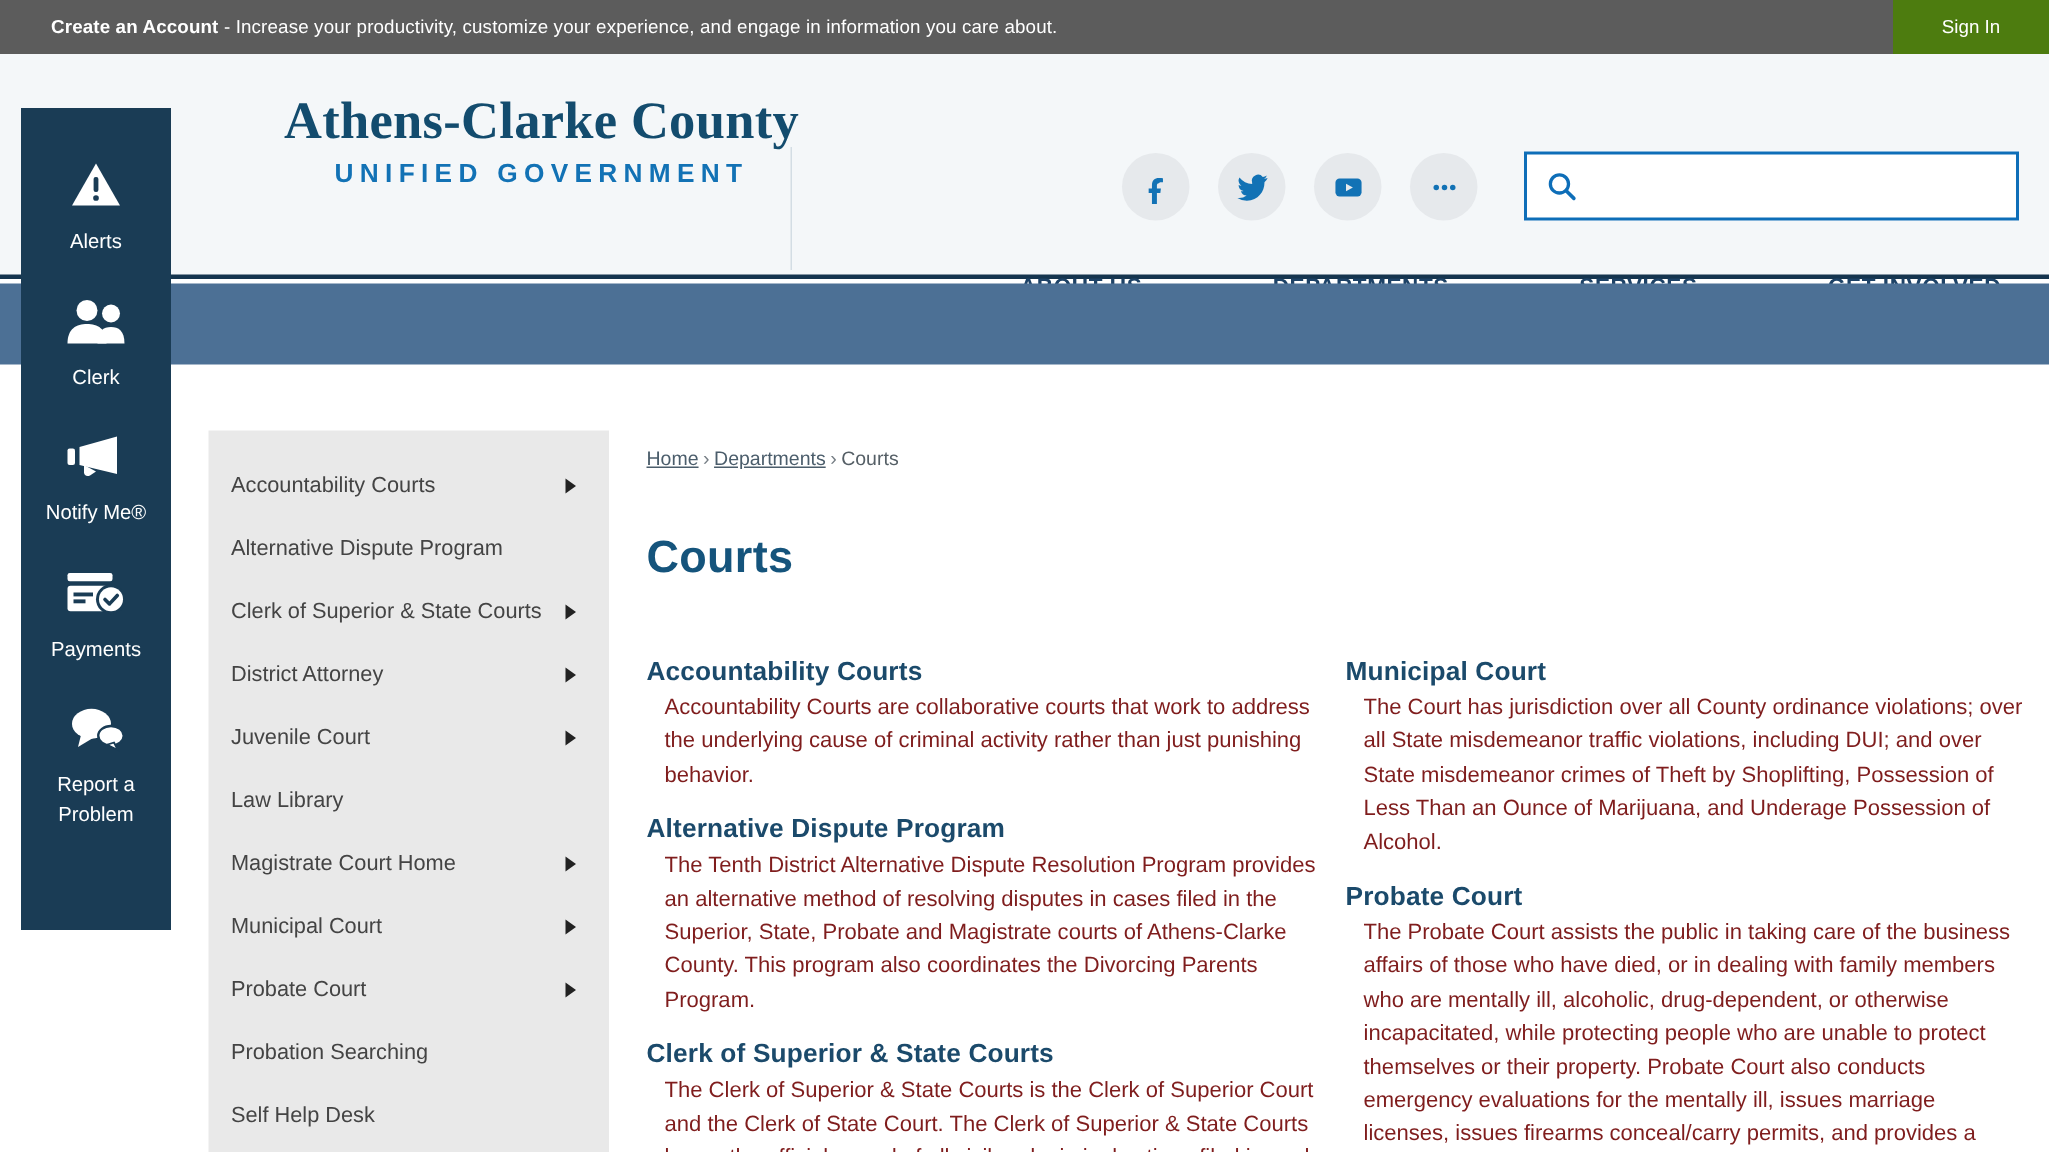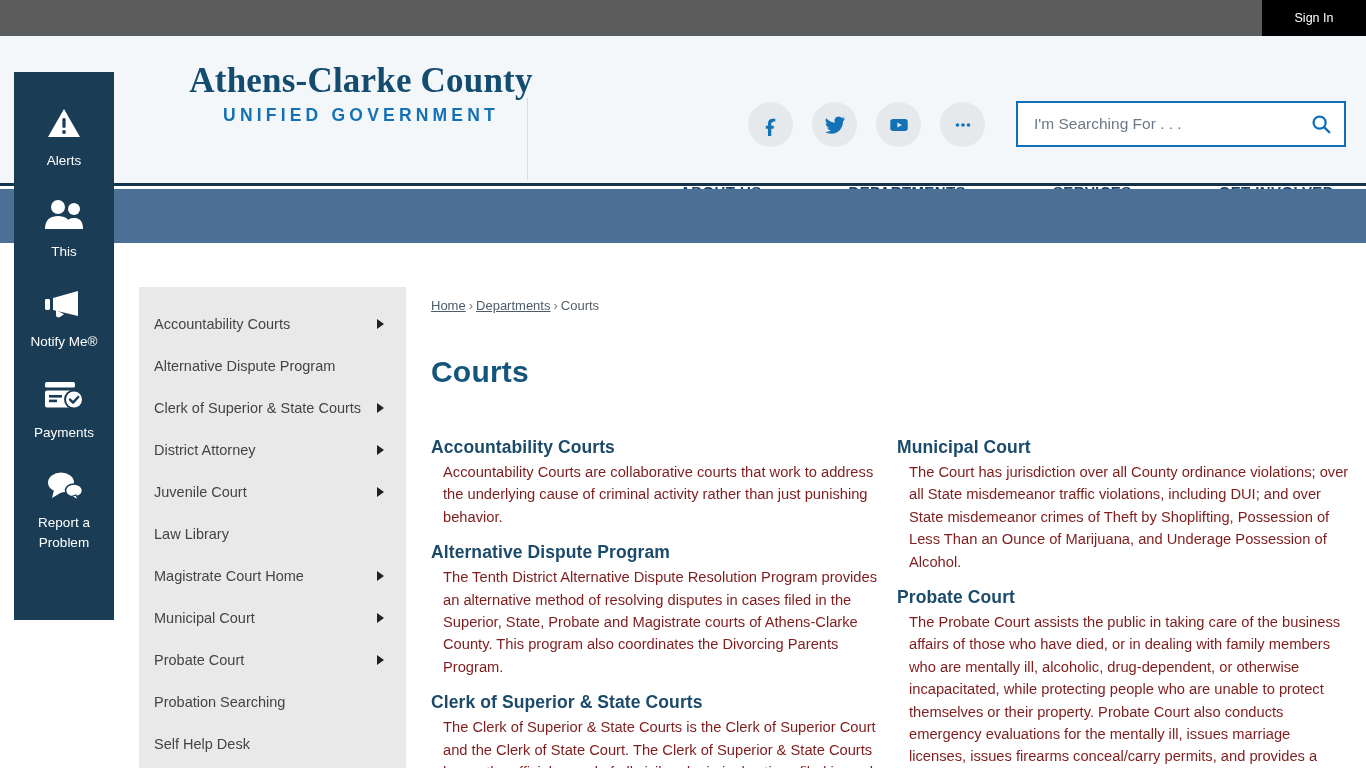--- a/index.html
+++ b/index.html
@@ -21,21 +21,21 @@
   #topbar-text {
     margin-left: 34px;
     font-size: 12.5px;
     color: #ffffff;
     letter-spacing: .1px;
   }
   #topbar-text .bold { font-weight: bold; }
   #signin-button {
     position: absolute; right: 0; top: 0;
     width: 104px; height: 36px;
-    background: #000000;
+    background: #4d7c0f;
     color: #ffffff;
     font-size: 12.5px;
     display: flex; align-items: center; justify-content: center;
     cursor: pointer;
   }
 
   
   #header {
     position: absolute; left: 0; top: 36px;
     width: 1366px; height: 150px;
@@ -232,20 +232,23 @@
     margin-left: 12px;
     font-size: 14.7px;
     line-height: 22.4px;
     color: #7f1d1d;
   }
 </style>
 </head>
 <body>
 
 <div id="topbar">
+  <div id="topbar-text">
+    <span class="bold">Create an Account</span><span> - Increase your productivity, customize your experience, and engage in information you care about.</span>
+  </div>
   <div id="signin-button">Sign In</div>
 </div>
 
 <div id="header">
 
   <div id="logo">
     <div id="logo-title">Athens-Clarke County</div>
     <div id="logo-sub">UNIFIED GOVERNMENT</div>
   </div>
   <div id="logo-divider"></div>
@@ -270,21 +273,20 @@
     <div class="social-btn">
       <svg width="22" height="22" viewBox="0 0 24 24">
           <circle cx="6" cy="12" r="2" fill="#1272b5"></circle>
           <circle cx="12" cy="12" r="2" fill="#1272b5"></circle>
           <circle cx="18" cy="12" r="2" fill="#1272b5"></circle>
         </svg>
     </div>
   </div>
 
   <div id="searchbox">
-    <input id="search-input" type="text" placeholder="I'm Searching For . . ." style="">
     <button id="search-button">
       <svg width="22" height="22" viewBox="0 0 24 24">
         <circle cx="10.5" cy="10.5" r="6.6" fill="none" stroke="#0e6eb8" stroke-width="2.4"></circle>
         <line x1="15.4" y1="15.4" x2="21" y2="21" stroke="#0e6eb8" stroke-width="2.6" stroke-linecap="round"></line>
       </svg>
     </button>
   </div>
 
   <div id="mainnav">
     <div class="nav-item">ABOUT US</div>
@@ -311,21 +313,21 @@
 
   <div class="rail-item">
     <span class="rail-icon">
       <svg width="42" height="32" viewBox="0 0 42 32">
         <circle cx="15" cy="9" r="7" fill="#ffffff"></circle>
         <path d="M2 31 C2 21 8 18 15 18 C22 18 28 21 28 31 Z" fill="#ffffff"></path>
         <circle cx="31" cy="11" r="6" fill="#ffffff"></circle>
         <path d="M22 31 C22 22.5 26 20 31 20 C36 20 40 22.5 40 31 Z" fill="#ffffff"></path>
       </svg>
     </span>
-    <span class="rail-label">This</span>
+    <span class="rail-label">Clerk</span>
   </div>
 
   <div class="rail-item">
     <span class="rail-icon">
       <svg width="44" height="32" viewBox="0 0 44 32">
         <rect x="3" y="11" width="5" height="11" rx="1.4" fill="#ffffff"></rect>
         <path d="M11 10 L36 3 L36 28 L11 22 Z" fill="#ffffff"></path>
         <path d="M14 22 L14 27 C14 29 16 30 18 29 L22 26.3 L14 22 Z" fill="#ffffff"></path>
       </svg>
     </span>

